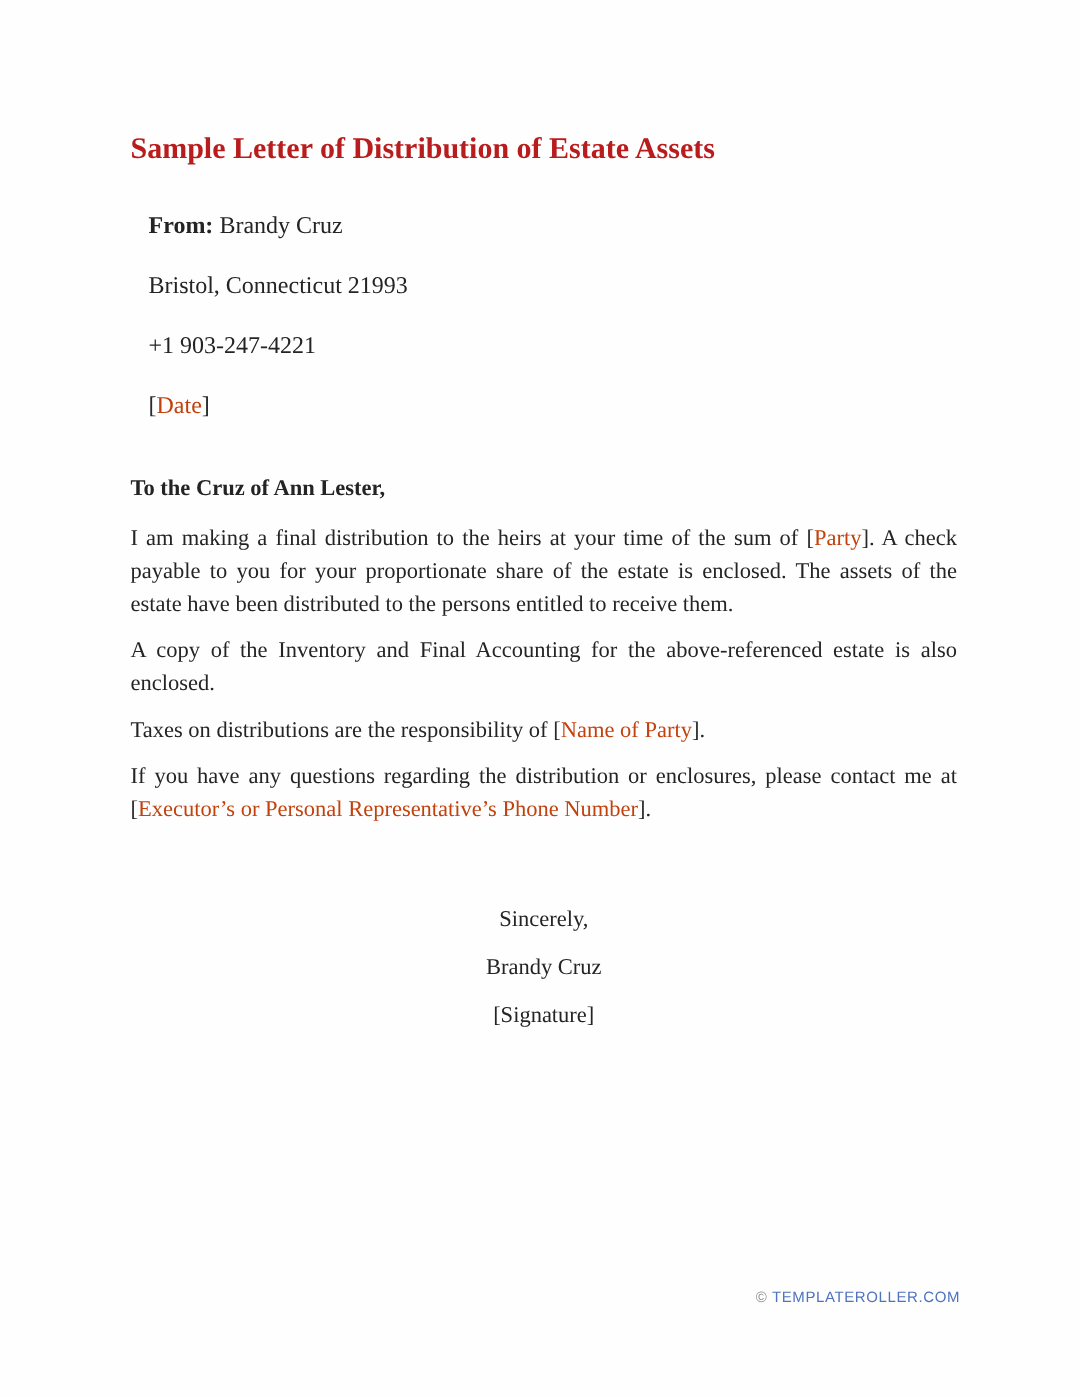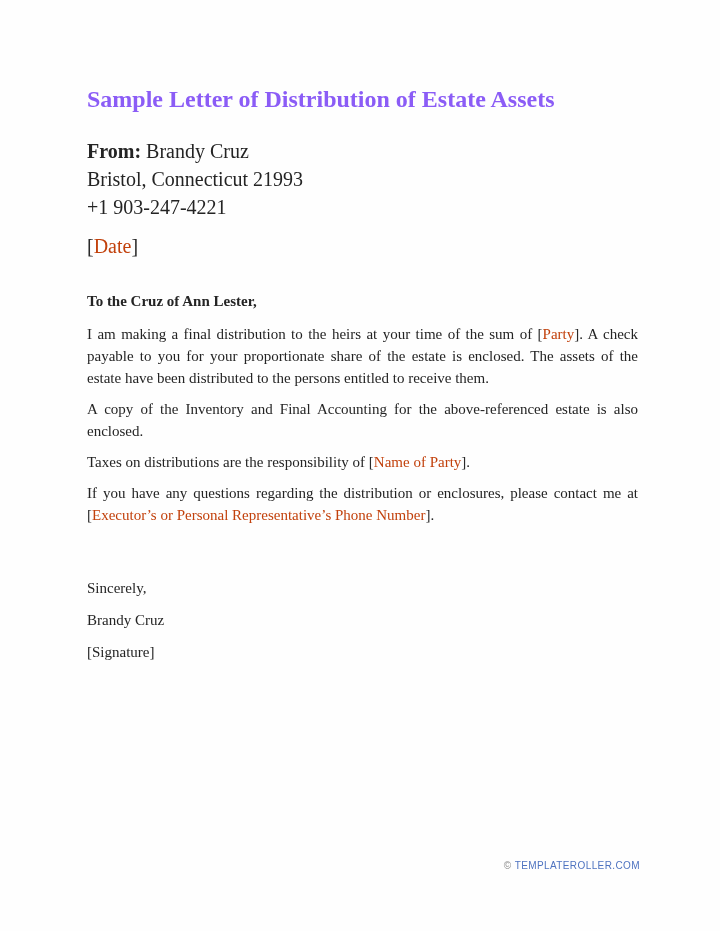--- a/index.html
+++ b/index.html
@@ -19,51 +19,51 @@
     height: 931px;
     background: #fefefe;
   }
   .content {
     position: absolute;
     left: 87px;
     top: 86px;
     width: 551px;
   }
   .title {
-    font-size: 24px;
+    font-size: 20px;
     line-height: 27px;
     font-weight: bold;
-    color: #8b5cf6;
+    color: #b91c1c;
     margin: 0 0 24px 0;
     white-space: nowrap;
   }
   .addr-line {
-    font-size: 20px;
+    font-size: 16px;
     line-height: 28px;
-    margin: 0;
+    margin: 12px;
   }
   .bold { font-weight: bold; }
   .date-line { margin-top: 11px; }
   .to-block { margin-top: 16px; }
   .salutation {
     margin: 30px 0 0 0;
     font-size: 15px;
     line-height: 22px;
     font-weight: bold;
   }
   .body-para {
     font-size: 15px;
     line-height: 22px;
     text-align: justify;
     margin: 9px 0 0 0;
   }
   .body-para.first { margin-top: 11px; }
   .ph { color: #c2410c; }
   .br { color: #2a2a2a; }
-  .closing { margin-top: 46px; }
+  .closing { margin-top: 46px; text-align: center; }
   .closing p {
     font-size: 15px;
     line-height: 32px;
     margin: 0;
   }
   .footer {
     position: absolute;
     top: 860px;
     right: 80px;
     font-family: "Liberation Sans", sans-serif;

